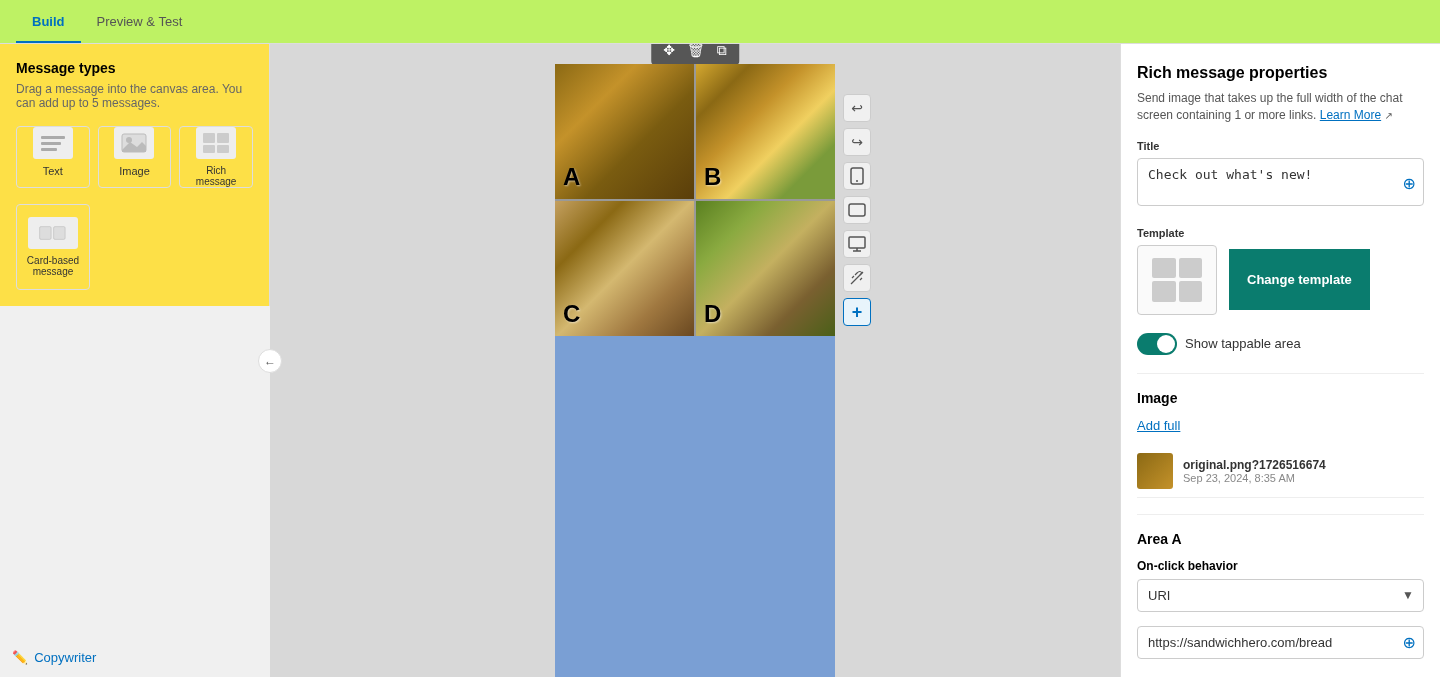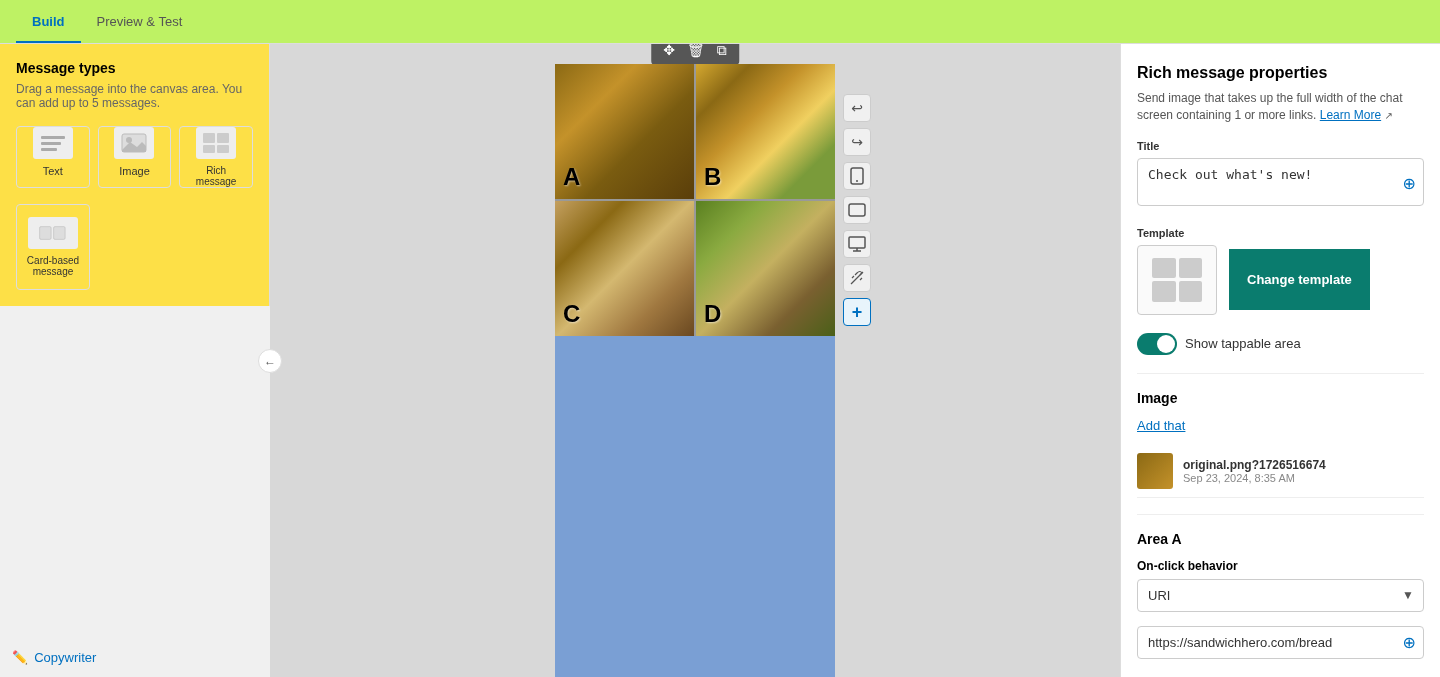--- a/index.html
+++ b/index.html
@@ -267,21 +267,21 @@
     <div class="toggle-row">
       <div class="toggle">
         <div class="toggle-knob"></div>
       </div>
       <span class="toggle-label">Show tappable area</span>
     </div>
 
     <hr class="divider">
 
     <div class="image-section-title">Image</div>
-    <a class="add-file-link">Add that</a>
+    <a class="add-file-link">Add full</a>
 
     <div class="file-item">
       <div class="file-thumb"></div>
       <div class="file-info">
         <div class="file-name">original.png?1726516674</div>
         <div class="file-date">Sep 23, 2024, 8:35 AM</div>
       </div>
     </div>
 
     <hr class="divider">

